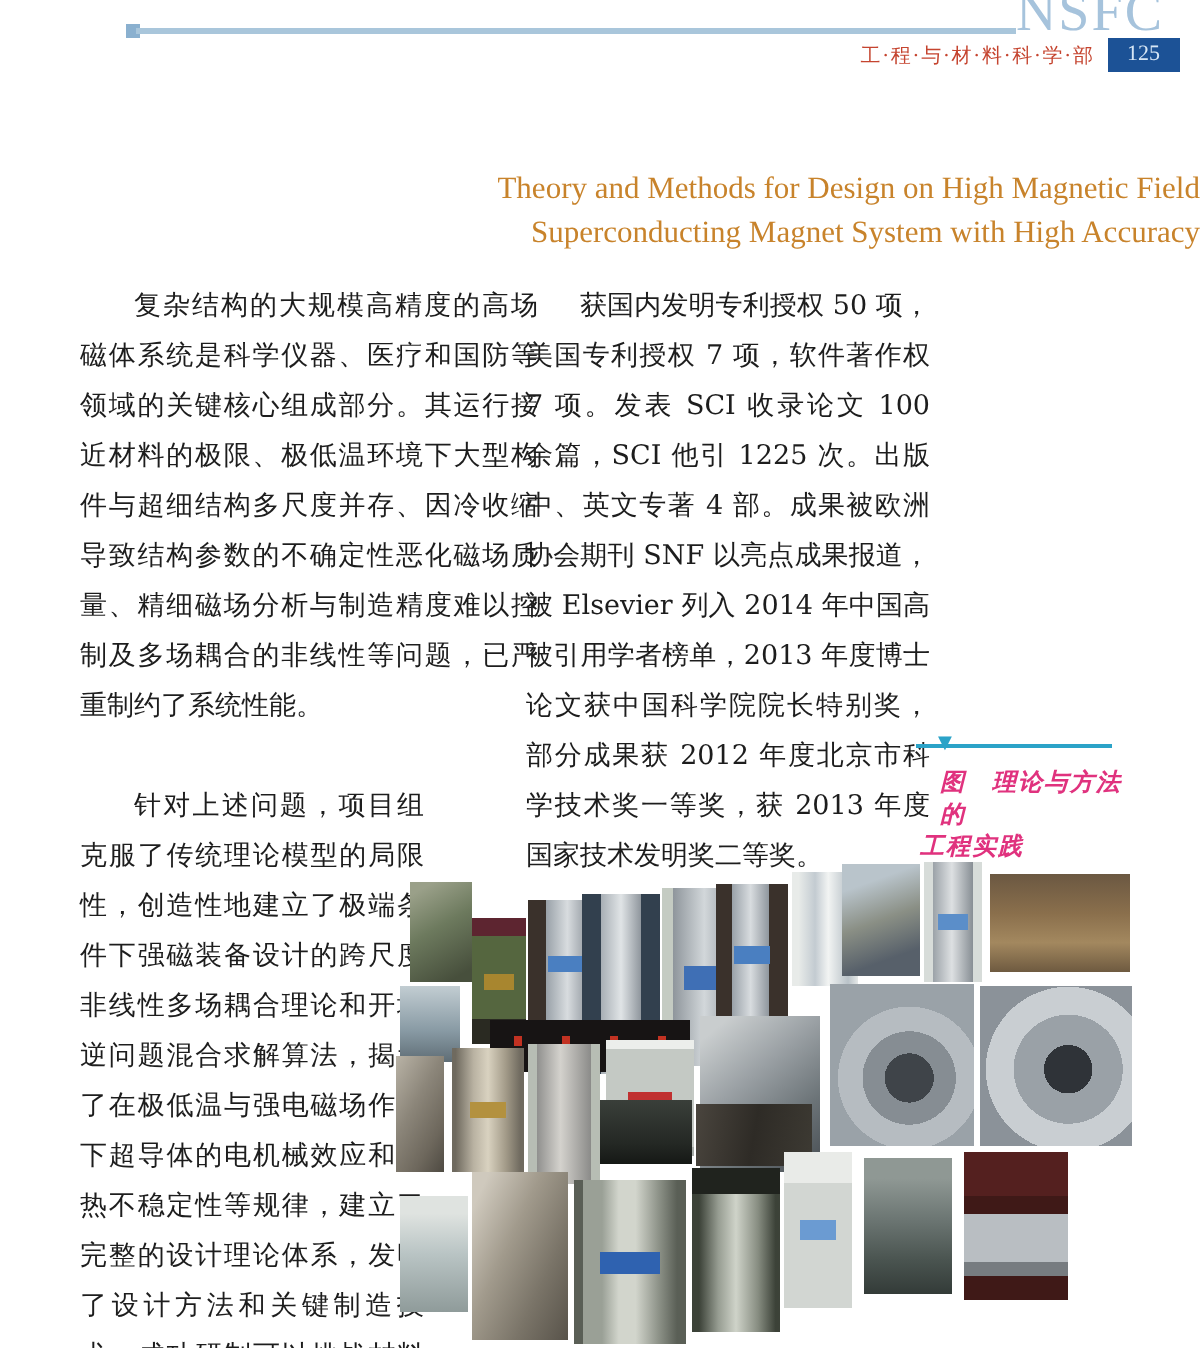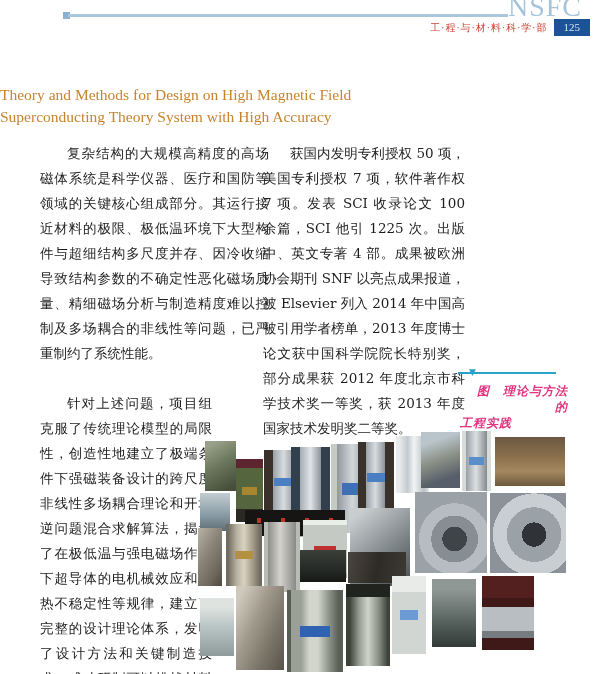--- a/index.html
+++ b/index.html
@@ -25,40 +25,40 @@
   .pagenum{
     background:var(--pagebox_blue,#1c5296);color:var(--pagebox_text,#d6e6f5);
     font-size:11px;padding:2px 10px 3px 10px;font-family:"Liberation Serif",serif;
   }
   
   .title-zh{
     position:absolute;left:0;top:57px;width:100%;margin:0;text-align:center;
     font-size:18px;font-weight:bold;letter-spacing:1px;color:var(--title_blue,#1a5fa8);
   }
   .title-en{
-    position:absolute;left:0;top:84px;width:100%;margin:0;text-align:left;
+    position:absolute;left:0;top:84px;width:100%;margin:0;text-align:right;
     font-family:"Liberation Serif",serif;font-weight:normal;
     font-size:15.5px;line-height:22px;color:var(--title_orange,#c8832b);
   }
   
   .bodytext p{margin:0;text-align:justify;font-size:13.5px;line-height:25px;}
   .bodytext p.indent{text-indent:2em;}
   .col-left-top{position:absolute;left:40px;top:141px;width:229px;}
   .col-left-p3{position:absolute;left:40px;top:391px;width:229px;height:283px;}
   .wrap-spacer{float:right;width:57px;height:250px;margin-top:27px;}
   .col-right{position:absolute;left:263px;top:141px;width:202px;}
   
   .figcap{position:absolute;left:458px;top:372px;width:110px;}
   .capline{position:relative;height:2px;background:var(--caption_cyan,#2ba3c8);width:98px;}
   .tri{position:absolute;left:11px;top:-4px;font-size:9px;line-height:9px;color:var(--caption_cyan,#2ba3c8);}
   .capl1,.capl2{
     font-size:12px;font-weight:bold;font-style:italic;
     color:var(--caption_pink,#e0327e);letter-spacing:1px;line-height:16px;
   }
-  .capl1{margin-top:9px;padding-left:12px;text-align:right;}
+  .capl1{margin-top:9px;padding-left:12px;}
   .capl2{padding-left:2px;}
   
   #collage{position:absolute;left:0;top:0;width:600px;height:674px;pointer-events:none;}
   .photo{position:absolute;}
   .plabel{position:absolute;left:24%;top:44%;width:52%;height:13%;}
   .k-machine{background:linear-gradient(150deg,#9aa089 10%,#6d7a5e 45%,#474f3c 90%);}
   .k-lab{background:linear-gradient(180deg,#c2cdd2,#8799a3 60%,#5f6d75);}
   .k-greencyl{background:linear-gradient(180deg,#5d2530 0 14%,#55663f 14% 80%,#2a2a22 80%);}
   .k-darkcyl{background:linear-gradient(90deg,rgba(0,0,0,0) 22%,#99a1a8 22%,#d8dcdf 48%,#8e959c 74%,rgba(0,0,0,0) 74%),#3a312b;}
   .k-tallcyl{background:linear-gradient(90deg,rgba(0,0,0,0) 24%,#a7aeb4 24%,#e0e4e6 50%,#8e959c 76%,rgba(0,0,0,0) 76%),#32404e;}
@@ -93,21 +93,21 @@
   <div class="topdot"></div>
   <div class="topline"></div>
   <div class="nsfc">NSFC</div>
   <div class="dept-row">
     <span class="dept">工·程·与·材·料·科·学·部</span>
     <span class="pagenum">125</span>
   </div>
 
   <h2 class="title-en">
     <span>Theory and Methods for Design on High Magnetic Field</span><br>
-    <span>Superconducting Theory System with High Accuracy</span>
+    <span>Superconducting Magnet System with High Accuracy</span>
   </h2>
 
   <div class="bodytext col-left-top">
     <p class="indent">复杂结构的大规模高精度的高场磁体系统是科学仪器、医疗和国防等领域的关键核心组成部分。其运行接近材料的极限、极低温环境下大型构件与超细结构多尺度并存、因冷收缩导致结构参数的不确定性恶化磁场质量、精细磁场分析与制造精度难以控制及多场耦合的非线性等问题，已严重制约了系统性能。</p>
   </div>
   <div class="bodytext col-left-p3">
     <div class="wrap-spacer"></div>
     <p class="indent">针对上述问题，项目组克服了传统理论模型的局限性，创造性地建立了极端条件下强磁装备设计的跨尺度非线性多场耦合理论和开域逆问题混合求解算法，揭示了在极低温与强电磁场作用下超导体的电机械效应和磁热不稳定性等规律，建立了完整的设计理论体系，发明了设计方法和关键制造技术，成功研制可以挑战材料与结构</p>
   </div>
 

